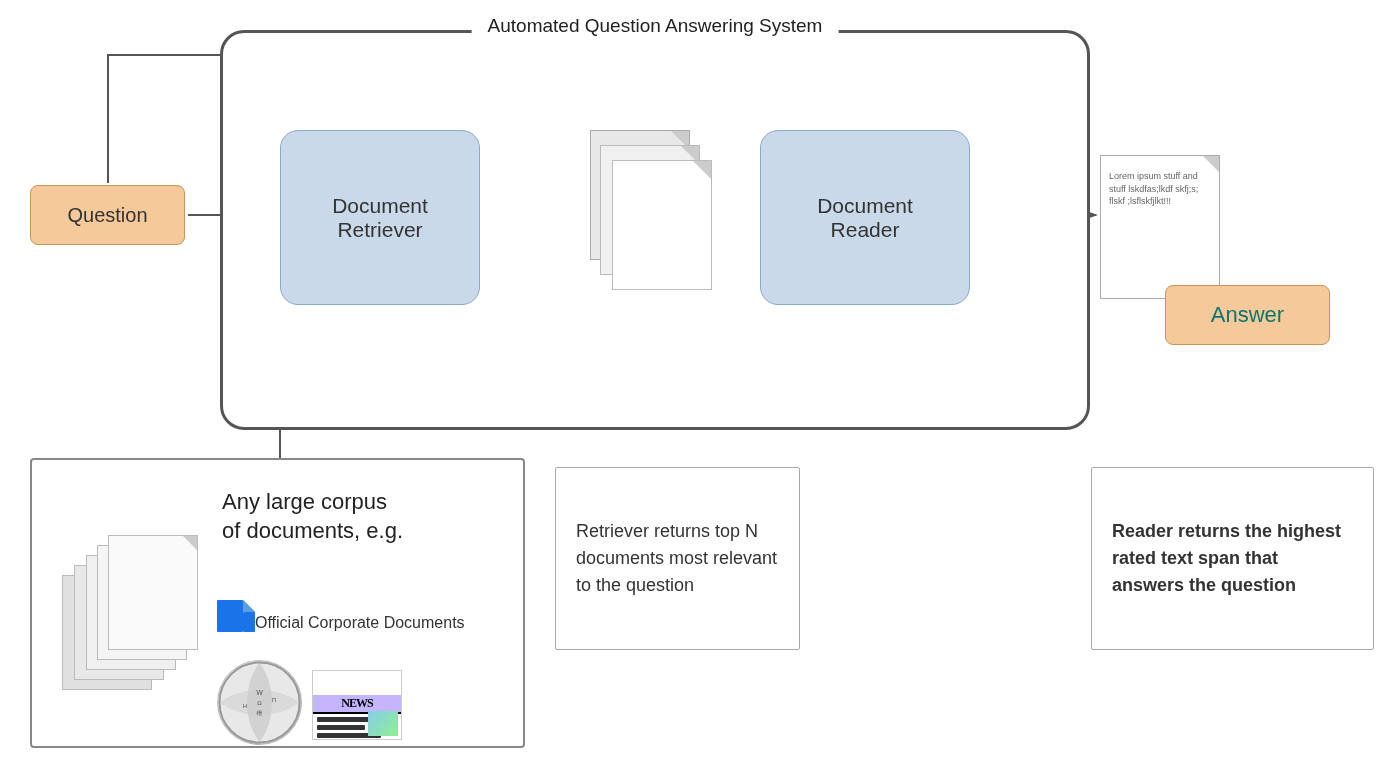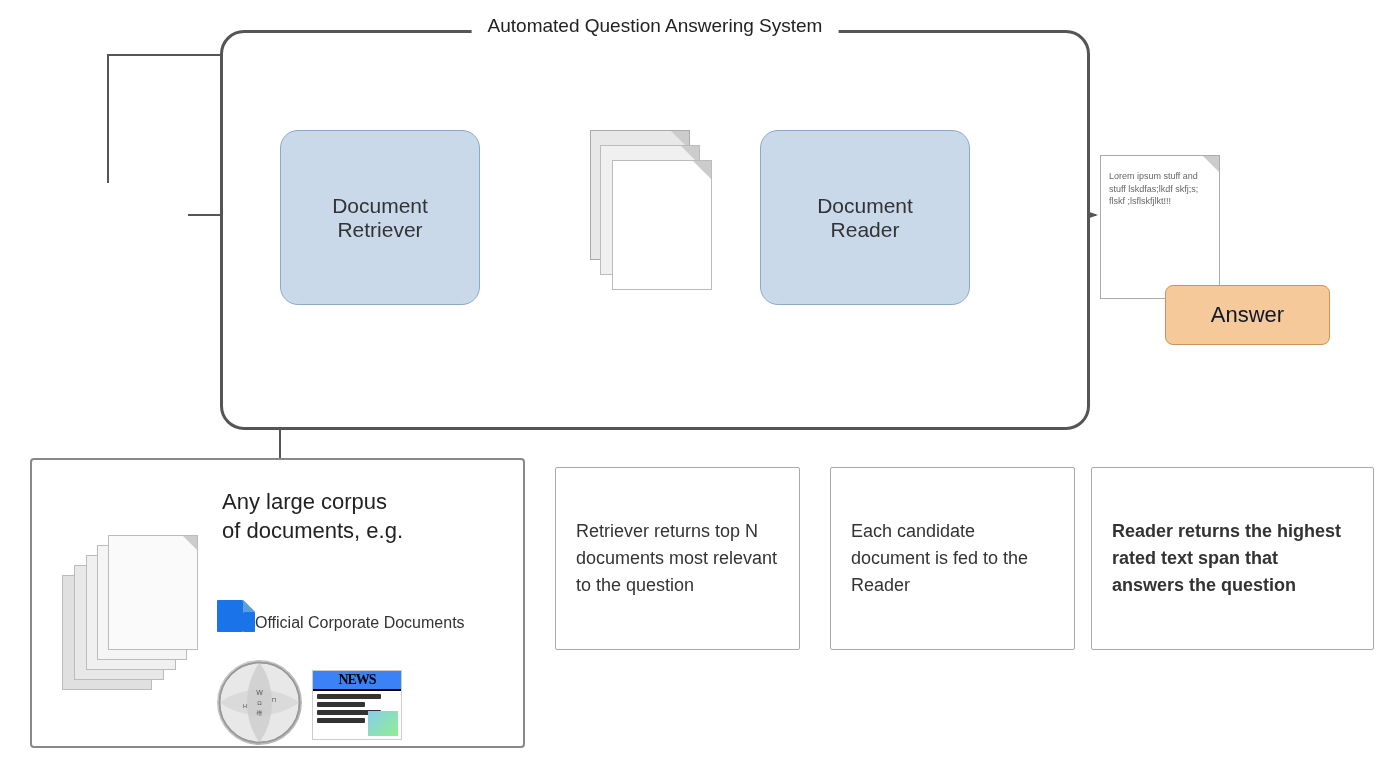--- a/index.html
+++ b/index.html
@@ -69,21 +69,21 @@
       left: 1165px;
       width: 165px;
       height: 60px;
       background: #f5c99a;
       border: 1.5px solid #c8955a;
       border-radius: 8px;
       display: flex;
       align-items: center;
       justify-content: center;
       font-size: 22px;
-      color: #0f172a;
+      color: #0f766e;
     }
 
     
     .retriever-box {
       position: absolute;
       top: 130px;
       left: 280px;
       width: 200px;
       height: 175px;
       background: #c9d9ea;
@@ -297,29 +297,30 @@
       top: 210px;
       left: 280px;
       width: 90px;
       height: 70px;
       border: 1px solid #ccc;
       background: #fff;
       overflow: hidden;
     }
 
     .news-header {
-      background: #3b82f6;
+      background: #c4b5fd;
       color: #000;
-      font-size: 14px;
+      font-size: 12px;
       font-weight: bold;
       font-family: 'Times New Roman', serif;
       text-align: center;
       border-bottom: 2px solid #000;
       padding: 1px 0;
       letter-spacing: -1px;
+      margin-top: 24px;
     }
 
     .news-lines {
       padding: 3px 4px;
     }
     .news-line {
       height: 5px;
       background: #333;
       margin-bottom: 3px;
       border-radius: 1px;
@@ -405,20 +406,23 @@
     <path d="M 108 183 L 108 55 L 381 55 L 381 127" stroke="#555" stroke-width="2" fill="none" marker-end="url(#arrow)"></path>
 
     <path d="M 864 127 L 864 55 L 1000 55 L 1000 130" stroke="#555" stroke-width="2" fill="none" marker-end="url(#arrow)"></path>
 
   </svg>
 
   <div class="system-box">
     <span class="system-title">Automated Question Answering System</span>
   </div>
 
+  <div class="question-box">
+    <span>Question</span>
+  </div>
 
   <div class="retriever-box">
     <span>Document<br>Retriever</span>
   </div>
 
   <div class="docs-stack">
     <div class="doc-page doc-page-1"></div>
     <div class="doc-page doc-page-2"></div>
     <div class="doc-page doc-page-3"></div>
   </div>
@@ -488,21 +492,18 @@
         <div class="news-line short"></div>
       </div>
       <div class="news-img"></div>
     </div>
   </div>
 
   <div class="info-box info-box-1">
     <span>Retriever returns top N documents most relevant to the question</span>
   </div>
 
-  <div class="info-box info-box-2">
-    <span>Each candidate document is fed to the Reader</span>
-  </div>
 
   <div class="info-box info-box-3">
     <span>Reader returns the highest rated text span that answers the question</span>
   </div>
 
 </div>
 
 </body></html>

